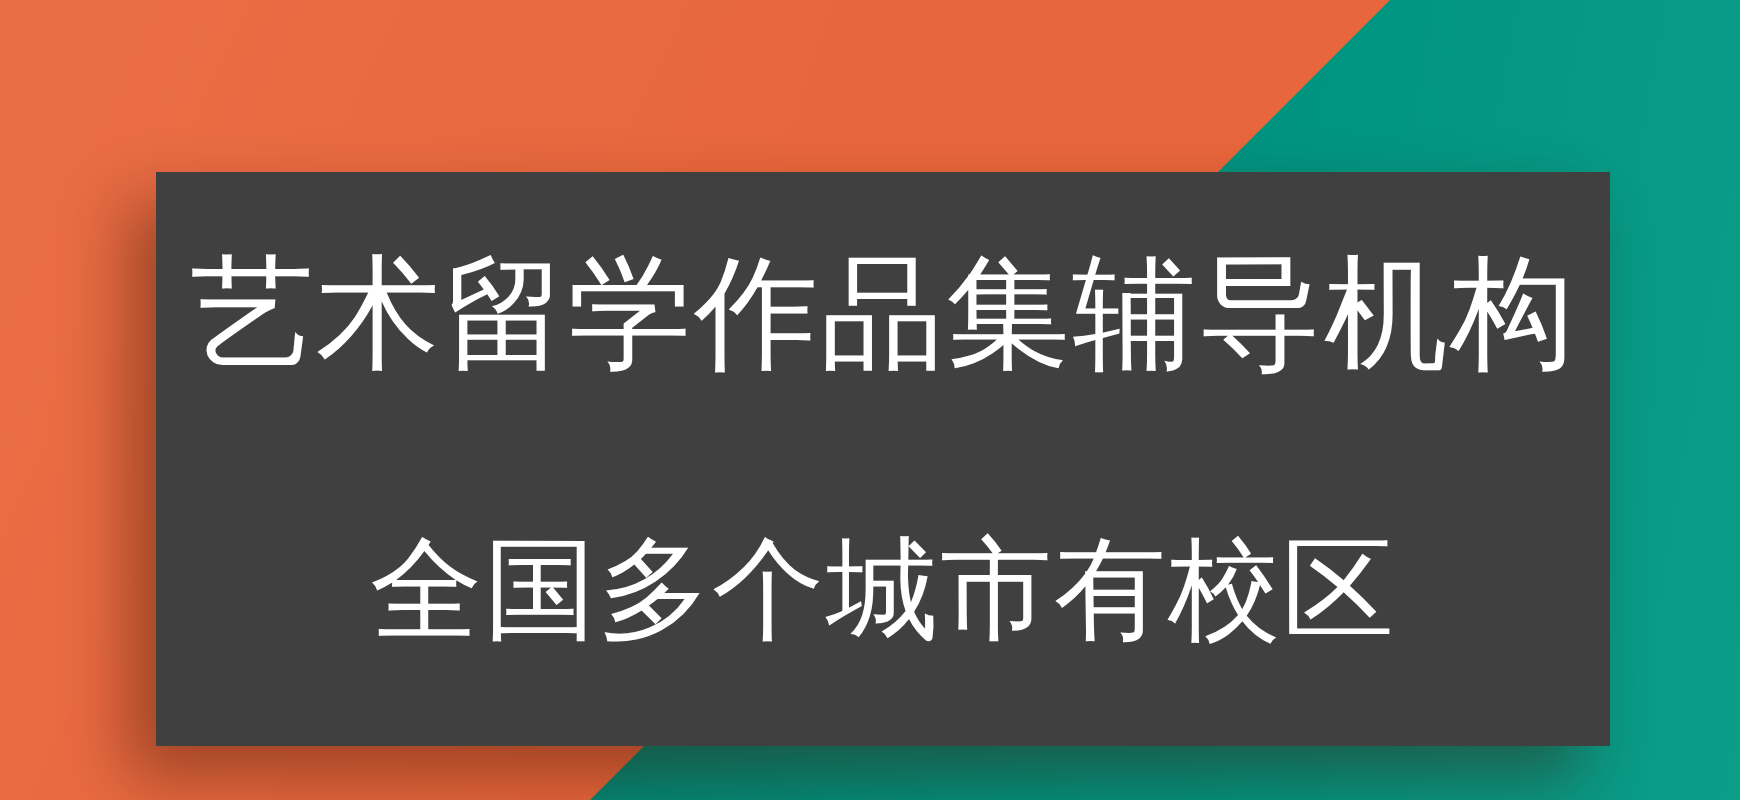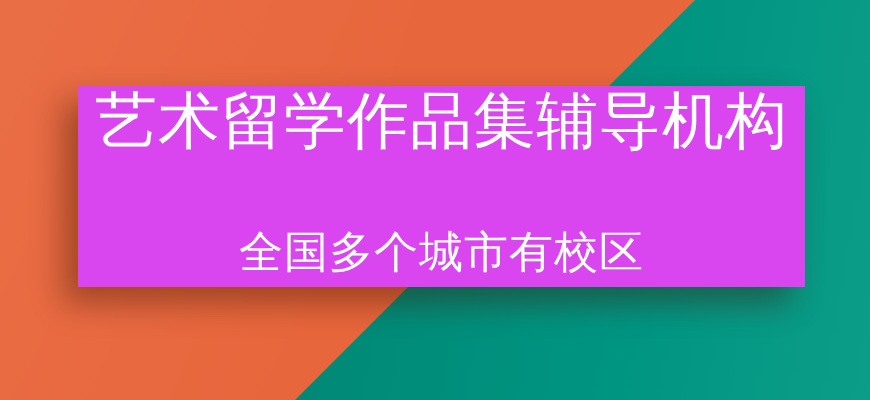--- a/index.html
+++ b/index.html
@@ -40,22 +40,22 @@
     -webkit-clip-path: polygon(0px 0px, 415px 0px, 295px 400px, 0px 400px);
     pointer-events: none;
   }
 
   
   .card {
     position: absolute;
     left: 78px;
     top: 86px;
     width: 727px;
-    height: 201px;
-    background: #d946ef;
+    height: 287px;
+    background: #404040;
     box-shadow: -14px 16px 30px rgba(60, 20, 0, 0.42);
     display: flex;
     flex-direction: column;
     align-items: center;
     justify-content: center;
     box-sizing: border-box;
     padding: 6px 14px 16px 14px;
     gap: 34px;
   }
 
@@ -65,21 +65,21 @@
     line-height: 1.05;
     font-weight: 400;
     letter-spacing: 1px;
     white-space: nowrap;
     margin: 0 0 6px 0;
     text-align: center;
   }
 
   .card-subtitle {
     color: #ffffff;
-    font-size: 44px;
+    font-size: 56px;
     line-height: 1.05;
     font-weight: 400;
     letter-spacing: 1px;
     white-space: nowrap;
     margin: 36px 0 0 0;
     text-align: right;
   }
 </style>
 </head>
 <body>

